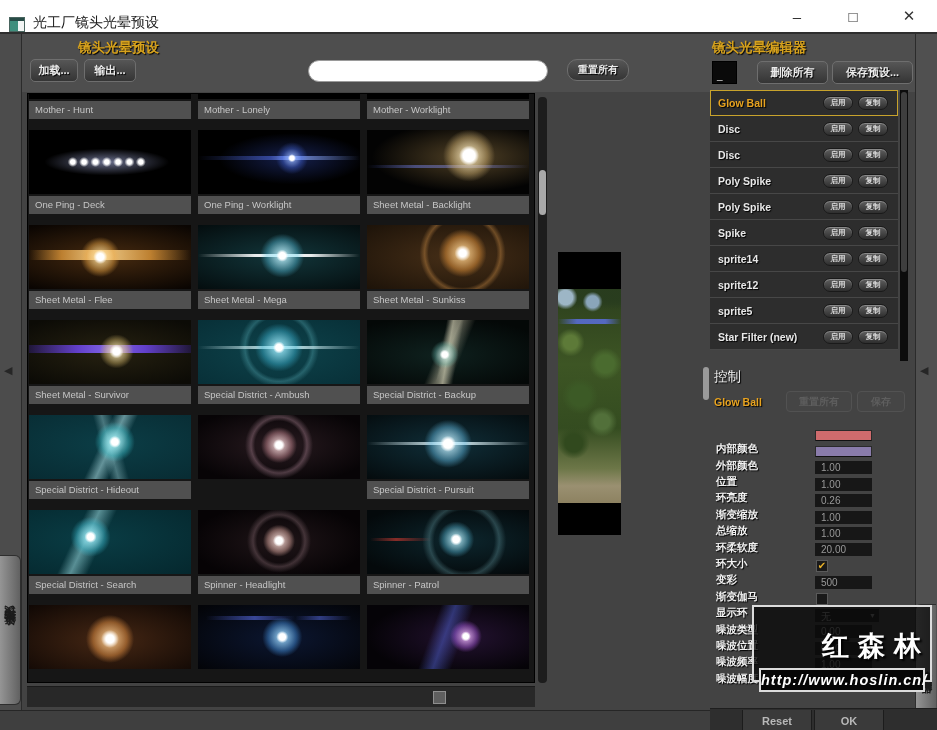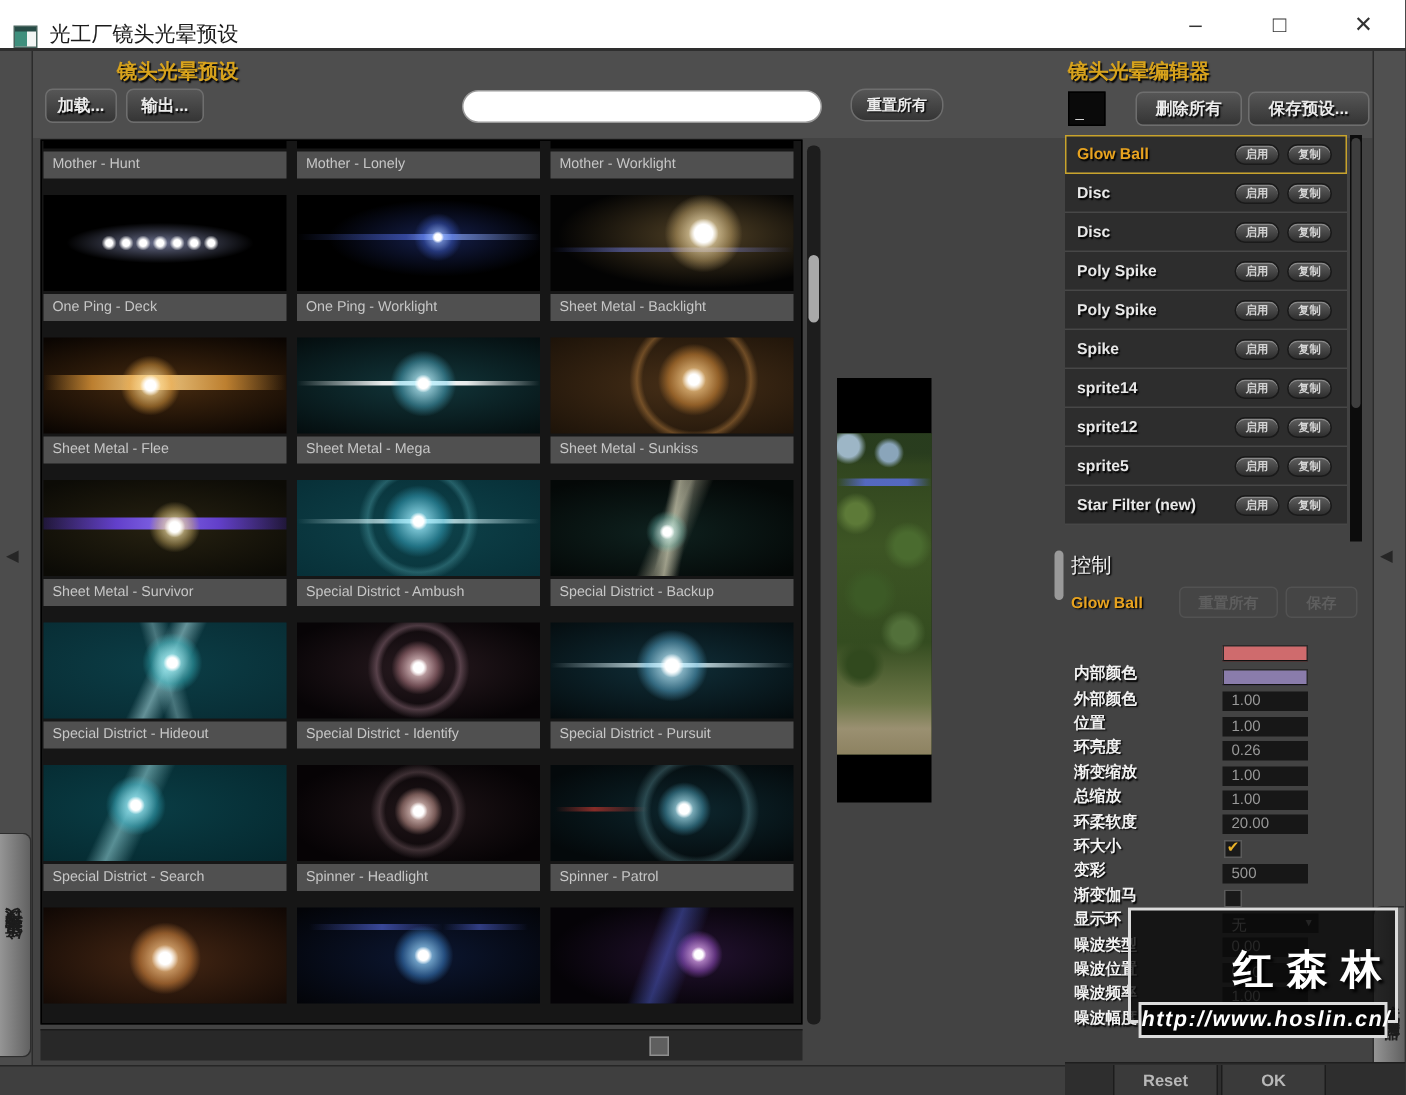--- a/index.html
+++ b/index.html
@@ -295,21 +295,20 @@
                 <div class="plabel">Special District - Backup</div>
               </div>
             </div>
             <div class="grid-row">
               <div class="cell">
                 <div class="thumb f12"></div>
                 <div class="plabel">Special District - Hideout</div>
               </div>
               <div class="cell">
                 <div class="thumb f13"></div>
-                <div class="plabel">Special District - Identify</div>
               </div>
               <div class="cell">
                 <div class="thumb f14"></div>
                 <div class="plabel">Special District - Pursuit</div>
               </div>
             </div>
             <div class="grid-row">
               <div class="cell">
                 <div class="thumb f15"></div>
                 <div class="plabel">Special District - Search</div>

